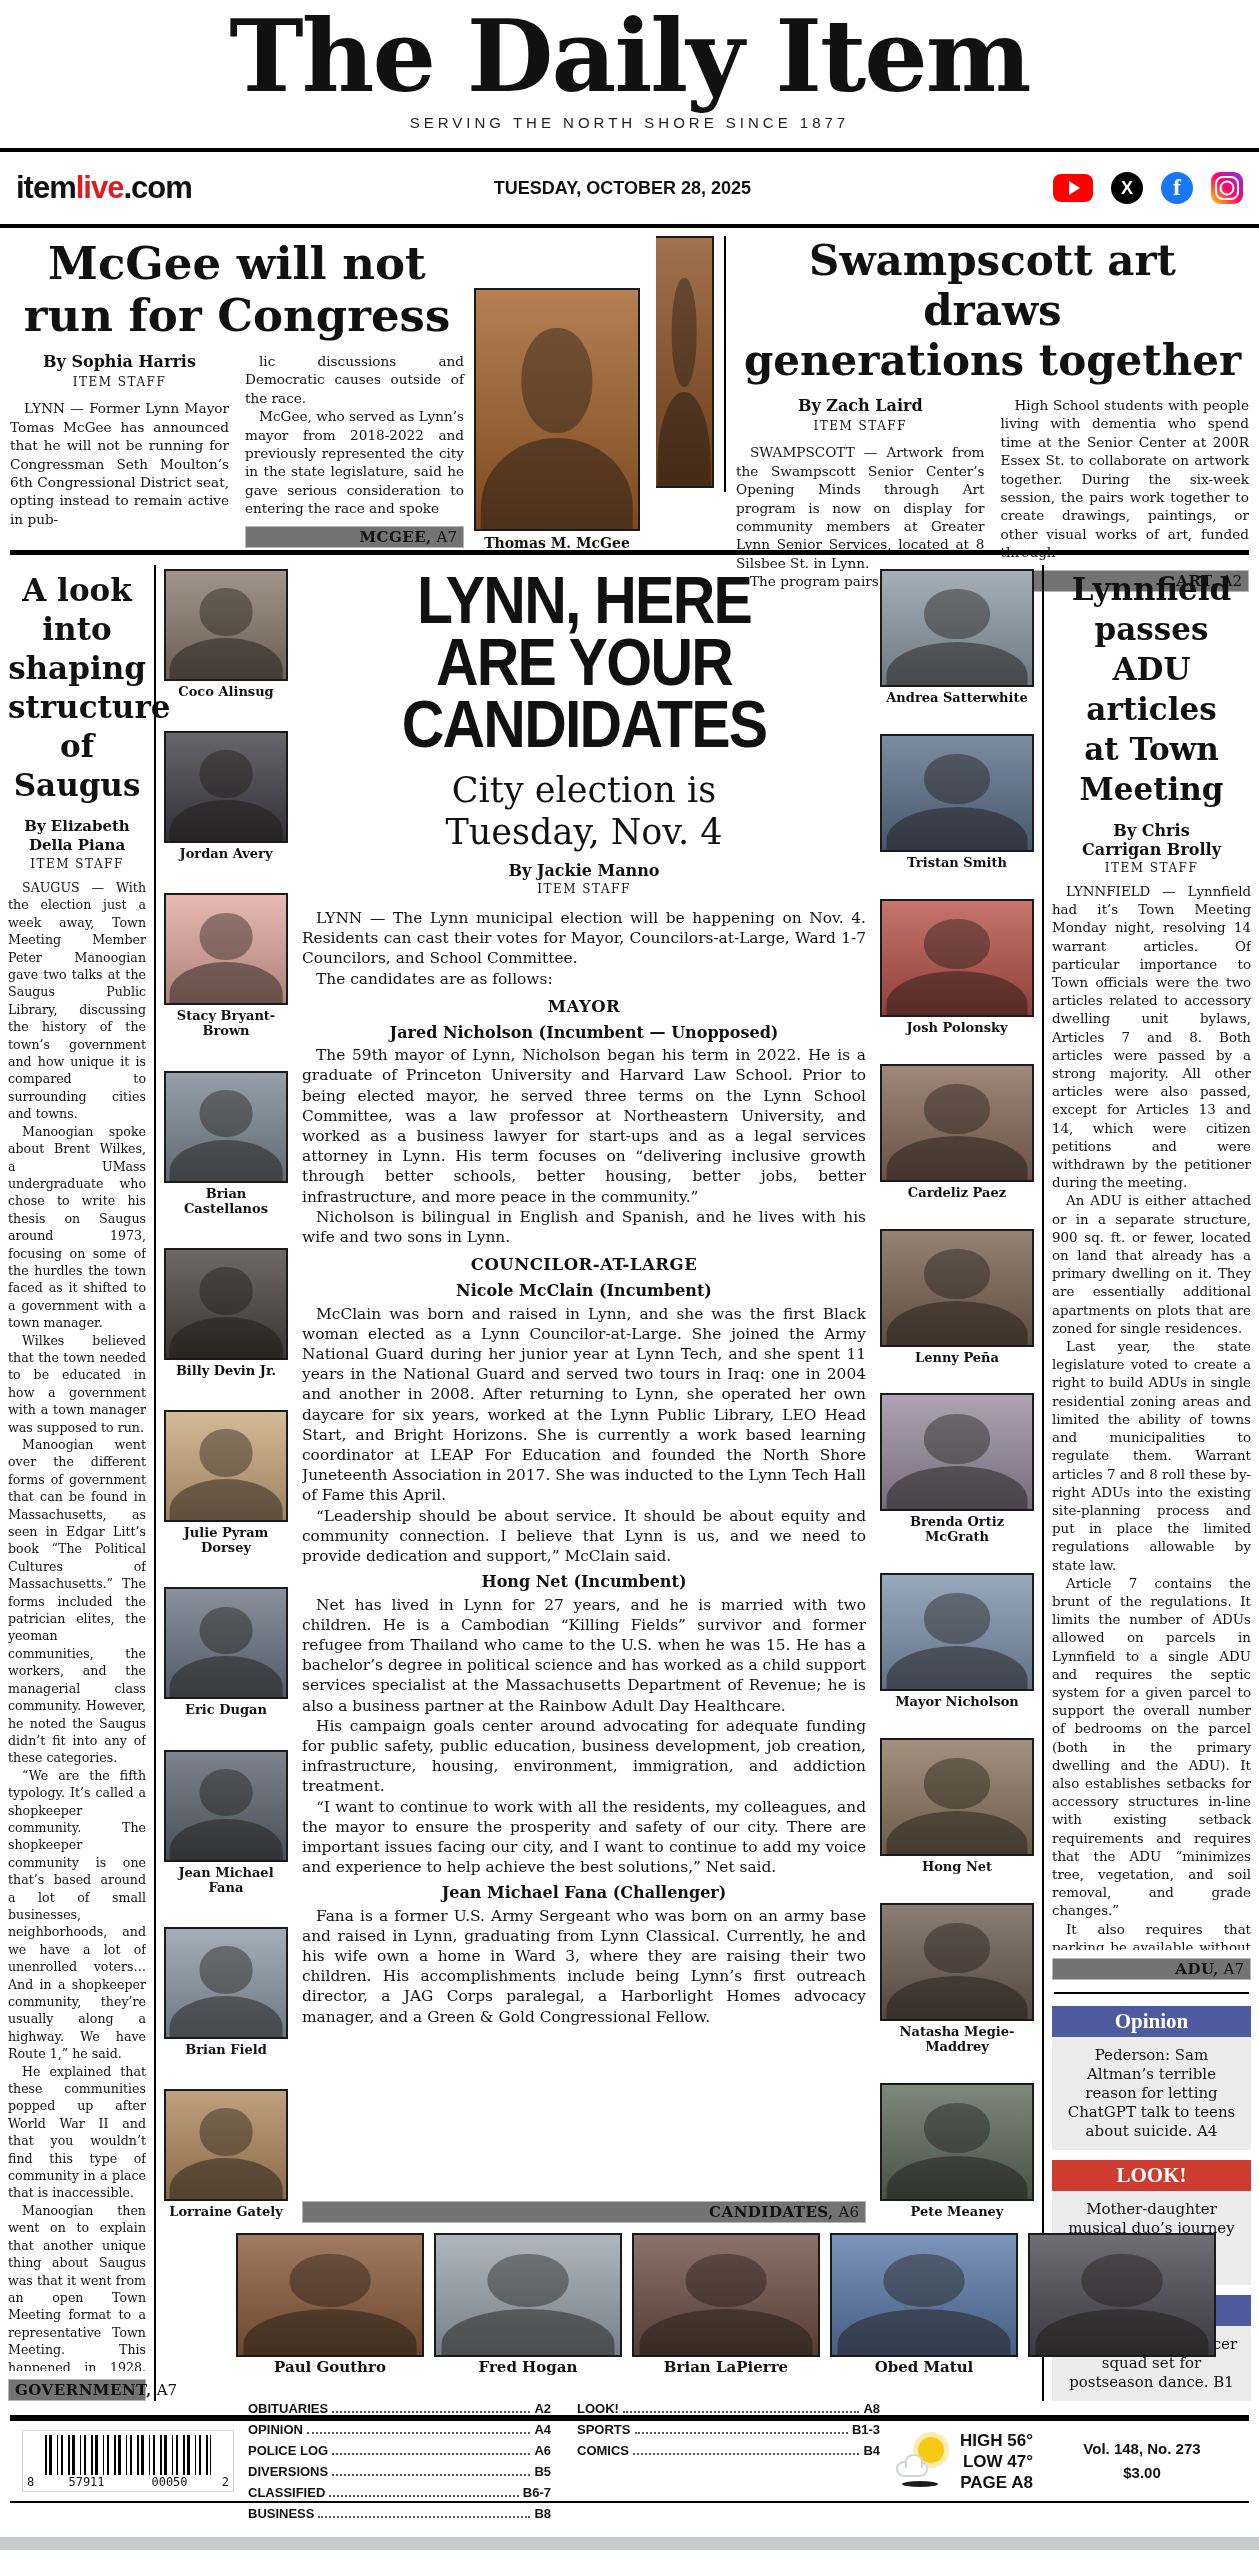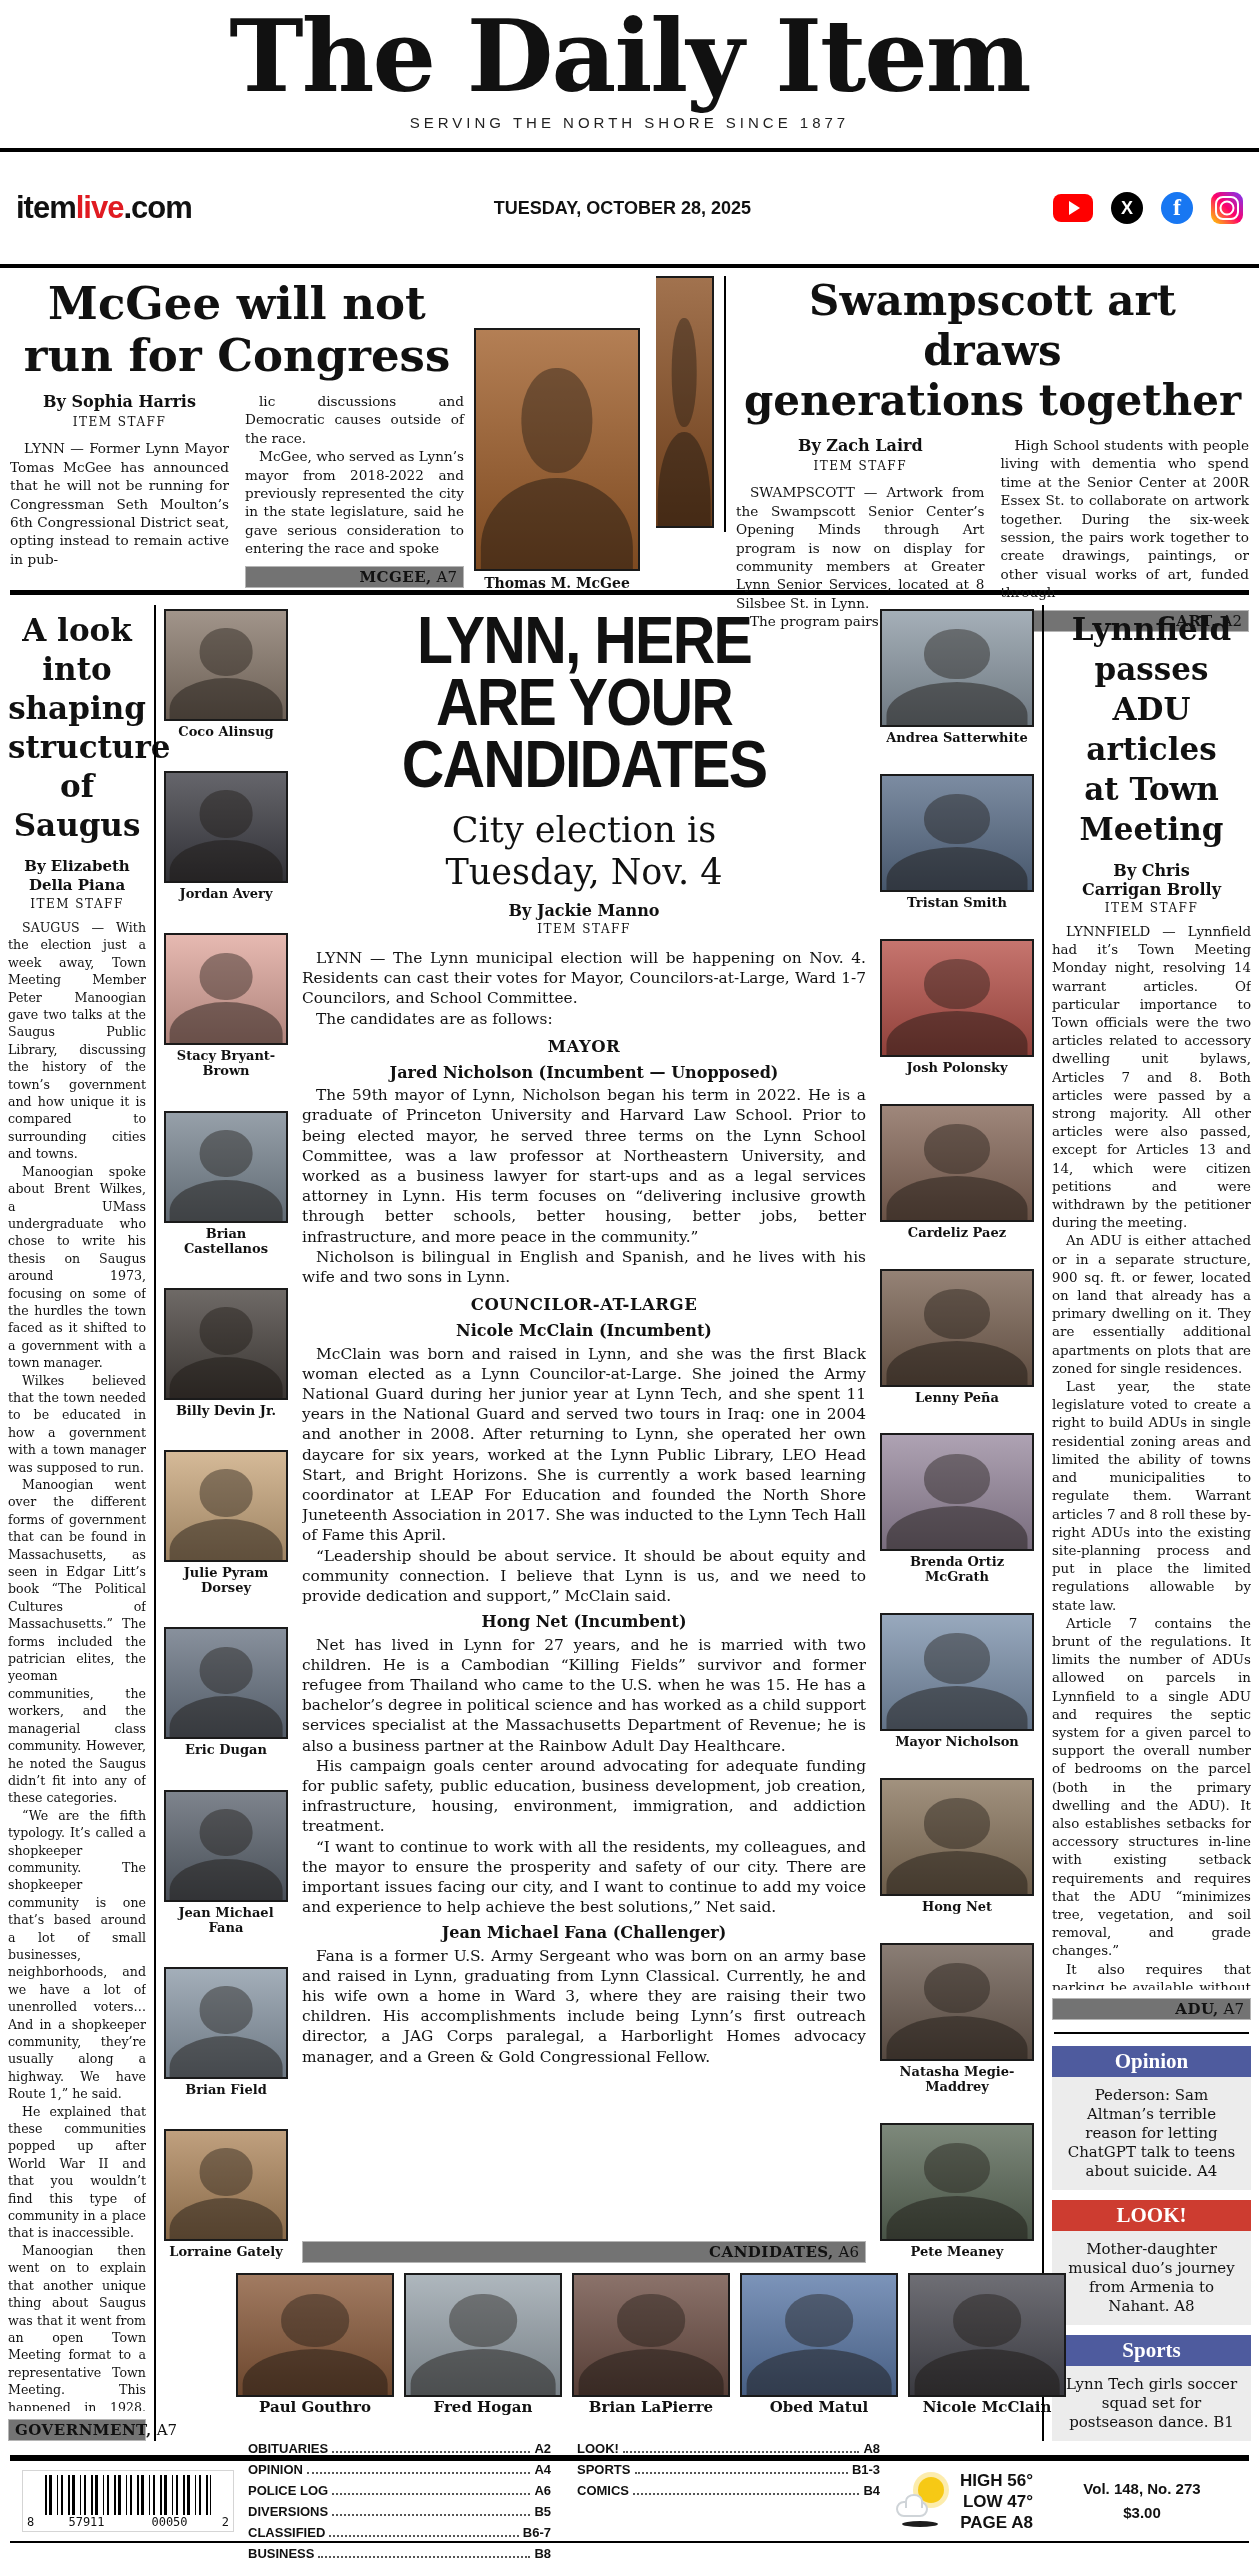--- a/index.html
+++ b/index.html
@@ -3,21 +3,21 @@
 <meta charset="utf-8">
 <style>
   *{box-sizing:border-box;margin:0;padding:0}
   html,body{width:1259px;background:#fff}
   body{height:2560px;overflow:hidden;color:#111;font-family:"DejaVu Serif",serif}
   
   .masthead{height:148px;text-align:center;position:relative;padding-top:2px}
   .mast-title{font-family:"DejaVu Serif",serif;font-weight:bold;font-size:100px;line-height:108px;letter-spacing:-2px}
   .mast-tagline{font-family:"Liberation Sans",sans-serif;font-size:15px;letter-spacing:4px;color:#222;margin-top:4px}
   
-  .topbar{height:120px;border-top:4px solid #000;border-bottom:4px solid #000;display:flex;align-items:center;padding:0 16px;gap:10px}
+  .topbar{height:80px;border-top:4px solid #000;border-bottom:4px solid #000;display:flex;align-items:center;padding:0 16px;gap:10px}
   .site-logo{font-family:"Liberation Sans",sans-serif;font-weight:bold;font-size:31px;letter-spacing:-1px;white-space:nowrap}
   .site-logo .red{color:#e01b22}
   .topbar-date{flex:1;text-align:center;font-family:"Liberation Sans",sans-serif;font-weight:bold;font-size:18px;letter-spacing:0}
   .social{display:flex;align-items:center;gap:18px}
   .ic{position:relative;display:inline-block}
   .ic-yt{width:40px;height:28px;background:#FF0000;border-radius:8px}
   .ic-yt::after{content:"";position:absolute;left:16px;top:7px;border-left:11px solid #fff;border-top:7px solid transparent;border-bottom:7px solid transparent}
   .ic-x{width:32px;height:32px;background:#000;border-radius:50%;color:#fff;text-align:center;font-family:"Liberation Sans",sans-serif;font-weight:bold;font-size:18px;line-height:32px}
   .ic-x::after{content:"X"}
   .ic-fb{width:32px;height:32px;background:#1877F2;border-radius:50%;color:#fff;text-align:center;font-family:"Liberation Serif",serif;font-weight:bold;font-size:24px;line-height:30px}
@@ -69,21 +69,21 @@
   .pc .photo-box{height:112px}
   .photocol-r .pc .photo-box{height:118px}
   .pc-name{font-weight:bold;font-size:13px;line-height:15px;text-align:center;margin-top:3px}
   .center-col{display:flex;flex-direction:column;min-height:0;padding:0 6px}
   .big-head{font-family:"Liberation Sans",sans-serif;font-weight:bold;font-size:67px;line-height:62px;text-align:center;letter-spacing:-2px;transform:scaleX(.88);margin:4px 0 8px}
   .sub-head{font-size:35px;line-height:42px;text-align:center;margin:6px 0 8px}
   .center-body{flex:1;min-height:0;overflow:hidden;font-size:15.4px;line-height:20.2px;margin-top:4px}
   .center-body .sec-head{font-size:16.5px;margin-top:8px}
   .center-body .cand-head{font-size:16px;margin-top:6px}
   .bottomrow{height:178px;flex:none;display:flex;justify-content:space-between;padding:10px 8px 0 72px;gap:10px}
-  .bpc{width:158px;flex:none}
+  .bpc{width:188px;flex:none}
   .bpc .photo-box{height:124px}
   .bpc .pc-name{font-size:15px}
   
   .lynnfield .headline{font-size:31px;line-height:40px;margin:4px 0 12px}
   .lynnfield .narrow-body{font-size:13.4px;line-height:18.2px;flex:1}
   .rc-divider{border:none;border-top:2px solid #000;margin:12px 2px 2px}
   .box{margin-top:10px}
   .box-title{color:#fff;font-family:"Liberation Serif",serif;font-weight:bold;font-size:21px;text-align:center;padding:3px 0}
   .box-blue .box-title{background:#4e5b9e}
   .box-red .box-title{background:#cd3c30}

